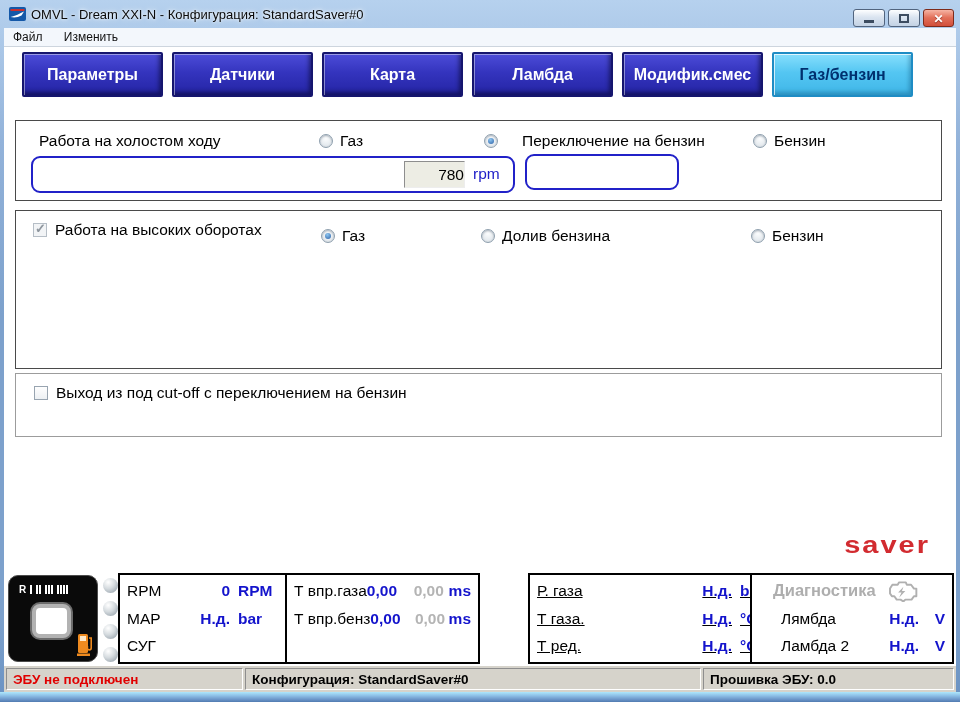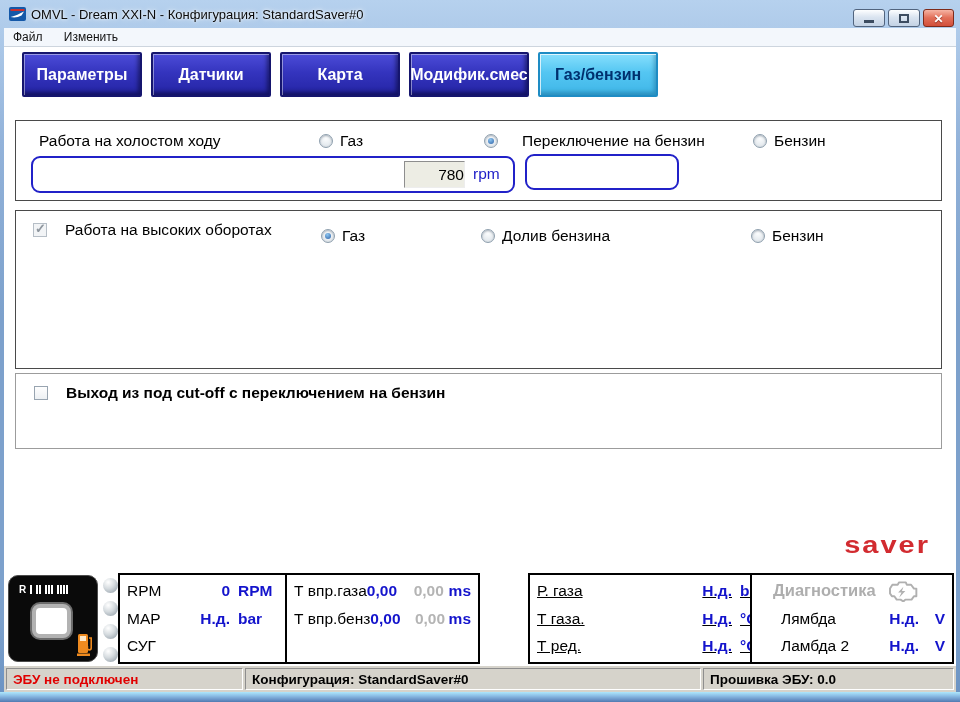--- a/index.html
+++ b/index.html
@@ -27,45 +27,45 @@
   
   .menubar { position:absolute; top:28px; left:4px; right:4px; height:19px;
     background:#F3F7FC; border-bottom:1px solid #CDD5DE; font-size:12px; }
   .menu-item { display:inline-block; padding:2px 9px 0 9px; color:#111; }
 
   
   .client { position:absolute; top:47px; left:4px; right:4px; bottom:10px; background:#FFF; overflow:hidden; }
 
   
   .tabs { position:absolute; top:5px; left:18px; display:flex; gap:9px; }
-  .tab { width:120px; height:45px; display:flex; align-items:center; justify-content:center;
+  .tab { width:141px; height:45px; display:flex; align-items:center; justify-content:center;
     font-size:16px; font-weight:bold; color:#FFF; white-space:nowrap; overflow:hidden;
     background:linear-gradient(180deg,#4C4CD8 0%, #3434BE 45%, #2424A4 100%);
     border:2px solid #15156E; border-radius:2px;
     box-shadow:inset 1px 1px 0 rgba(255,255,255,.45), inset -2px -3px 4px rgba(0,0,30,.5); cursor:default; }
   .tab.active { background:linear-gradient(180deg,#86DFFD 0%, #54C6F2 45%, #3FB6E8 100%);
     color:#00306E; border-color:#1E8CC4;
     box-shadow:inset 1px 1px 0 rgba(255,255,255,.75), inset -2px -3px 4px rgba(0,70,110,.35); }
 
   
   .panel { position:absolute; left:11px; width:927px; background:#FFF; }
   .panel1 { top:73px; height:81px; border:1px solid #4A4A4A; }
   .panel2 { top:163px; height:159px; border:1px solid #4A4A4A; }
-  .panel3 { top:326px; height:76px; border:1px solid #9C9C9C;font-weight:bold; }
+  .panel3 { top:326px; height:64px; border:1px solid #9C9C9C; }
   .plabel { font-size:15.5px; color:#000; white-space:nowrap; }
   .p1-title { position:absolute; left:23px; top:11px; }
 
   .radio-item { position:absolute; display:flex; align-items:center; gap:7px; font-size:15.5px; cursor:default; }
   .radio { position:relative; width:14px; height:14px; border-radius:50%; flex:0 0 14px;
     background:radial-gradient(circle at 50% 30%, #FCFDFE, #E7ECF0 60%, #D6DCE2);
     border:1px solid #8FA0AE; box-shadow:inset 0 1px 2px rgba(110,120,135,.55); }
   .radio.sel::after { content:""; position:absolute; left:3px; top:3px; width:6px; height:6px;
     border-radius:50%; background:radial-gradient(circle at 40% 30%, #8EC6F0, #2C60A6); }
 
-  .checkbox-item { position:absolute; display:flex; align-items:flex-start; gap:18px; font-size:15.5px; cursor:default; }
+  .checkbox-item { position:absolute; display:flex; align-items:flex-start; gap:8px; font-size:15.5px; cursor:default; }
   .checkbox { position:relative; width:14px; height:14px; margin-top:2px; flex:0 0 14px;
     border:1px solid #98A4B0; background:linear-gradient(#FEFEFE,#EDF0F3); }
   .checkbox.checked { border-color:#B6Bec6; background:#F2F4F6; }
   .checkbox.checked::after { content:"\2713"; position:absolute; left:1px; top:-3px;
     font-size:13px; font-weight:bold; color:#8E969E; }
 
   .blue-group { position:absolute; left:15px; top:35px; width:484px; height:37px;
     border:2px solid #2121C8; border-radius:9px; background:#FFF; }
   .bg-label { position:absolute; left:9px; top:7px; font-size:15.5px; white-space:nowrap; }
   .rpm-input { position:absolute; left:371px; top:3px; width:61px; height:27px;
@@ -149,20 +149,21 @@
     <span class="menu-item">Файл</span>
     <span class="menu-item">Изменить</span>
   </div>
 
   <div class="client">
 
     <div class="tabs">
       <div class="tab">Параметры</div>
       <div class="tab">Датчики</div>
       <div class="tab">Карта</div>
+      <div class="tab">Ламбда</div>
       <div class="tab">Модифик.смес</div>
       <div class="tab active">Газ/бензин</div>
     </div>
 
     <div class="panel panel1">
       <span class="plabel p1-title">Работа на холостом ходу</span>
       <div class="radio-item" style="left:303px; top:11px;">
         <span class="radio"></span>
         <span>Газ</span>
       </div>

